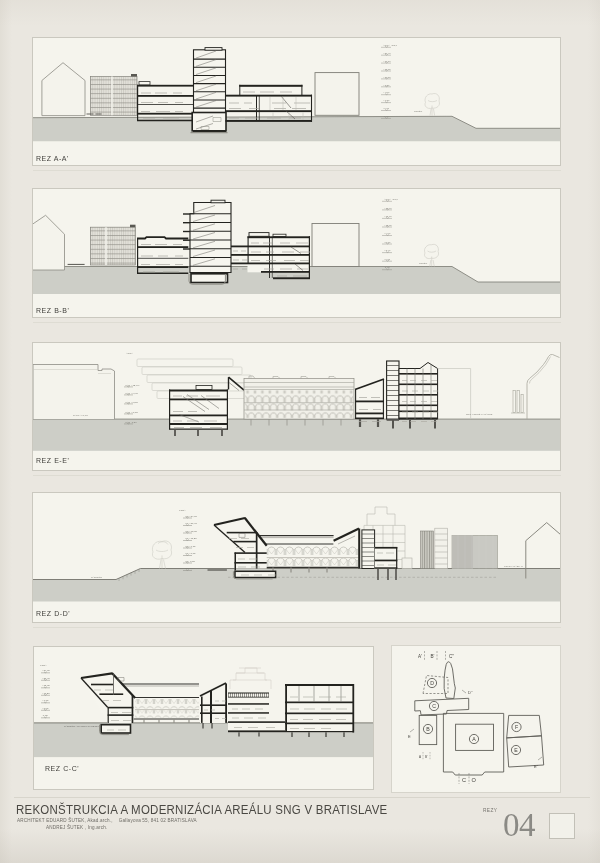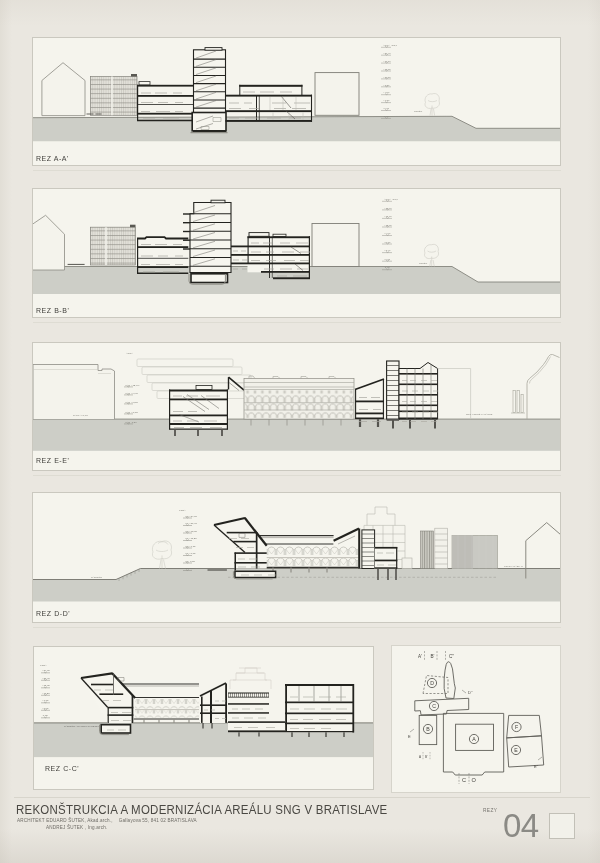--- a/index.html
+++ b/index.html
@@ -913,16 +913,16 @@
   <div style="position:absolute;left:14px;top:797px;width:576px;height:1px;background:#d8d5cc;"></div>
 
   <div style="position:absolute;left:16px;top:801.5px;font-size:13.2px;color:#4a4843;letter-spacing:0.3px;transform:scaleX(0.87);transform-origin:left top;font-family:'Liberation Sans',sans-serif;">REKONŠTRUKCIA A MODERNIZÁCIA AREÁLU SNG V BRATISLAVE</div>
 
   <div style="position:absolute;left:17px;top:818px;font-size:4.6px;color:#6e6c66;letter-spacing:0.2px;">ARCHITEKT EDUARD ŠUTEK, Akad.arch., &nbsp;&nbsp;&nbsp;Gallayova 55, 841 02 BRATISLAVA</div>
 
   <div style="position:absolute;left:46px;top:824.5px;font-size:4.6px;color:#6e6c66;letter-spacing:0.2px;">ANDREJ ŠUTEK , Ing.arch.</div>
 
   <div style="position:absolute;left:483px;top:808px;font-size:4.8px;color:#77756f;letter-spacing:0.4px;">REZY</div>
 
-  <div style="position:absolute;left:503px;top:807px;font-size:33px;color:#8b8a85;letter-spacing:-0.5px;">04</div>
+  <div style="position:absolute;left:503px;top:807px;font-size:33px;color:#8b8a85;letter-spacing:-0.5px;font-family:Liberation Serif, serif;">04</div>
 
   <div style="position:absolute;left:549px;top:813px;width:26px;height:26px;border:1px solid #c2c0b7;background:#f2f1ea;box-sizing:border-box;"></div>
 </div>
 
 </body></html>

